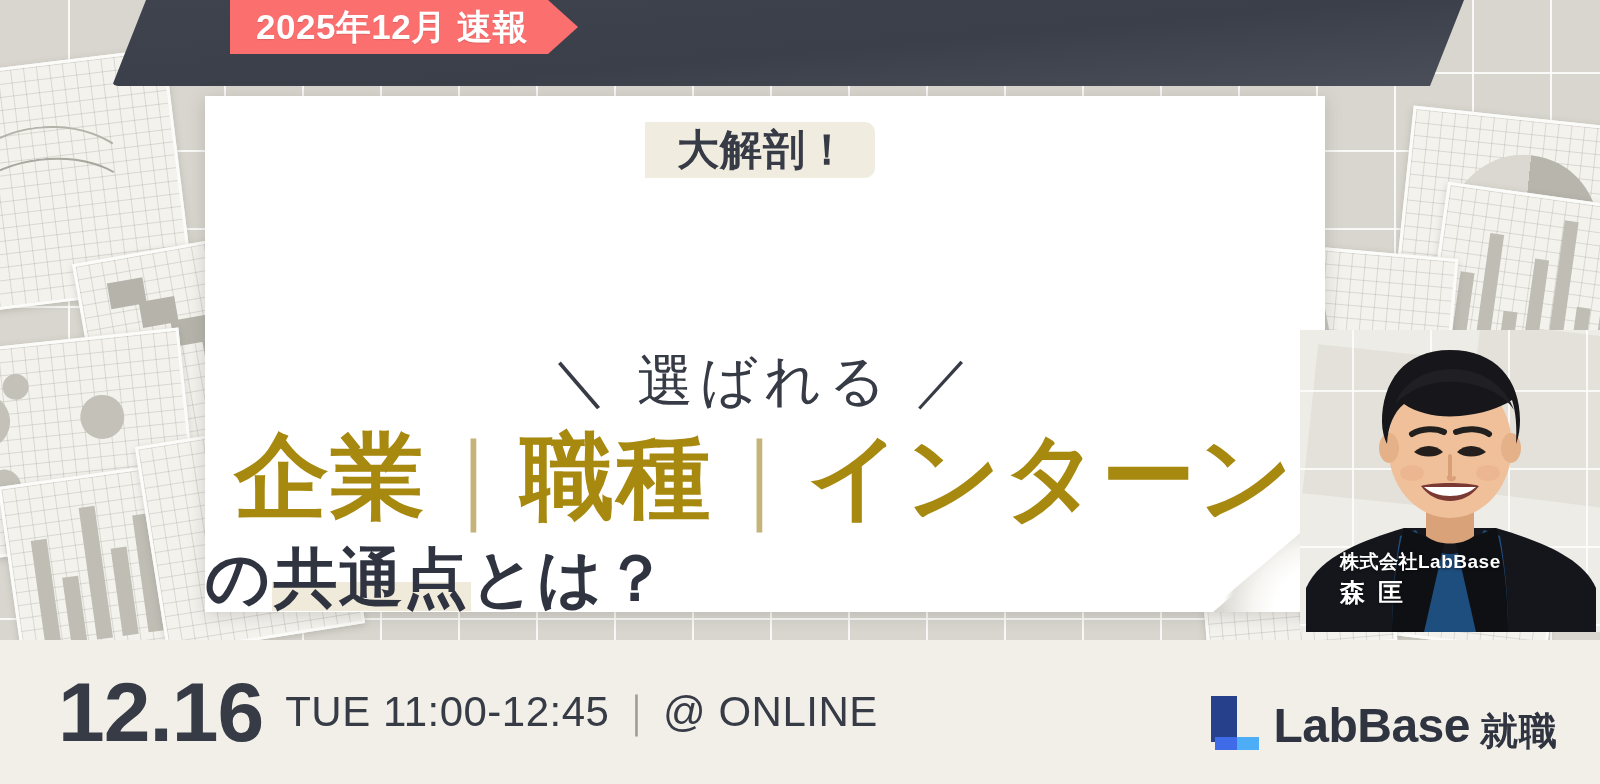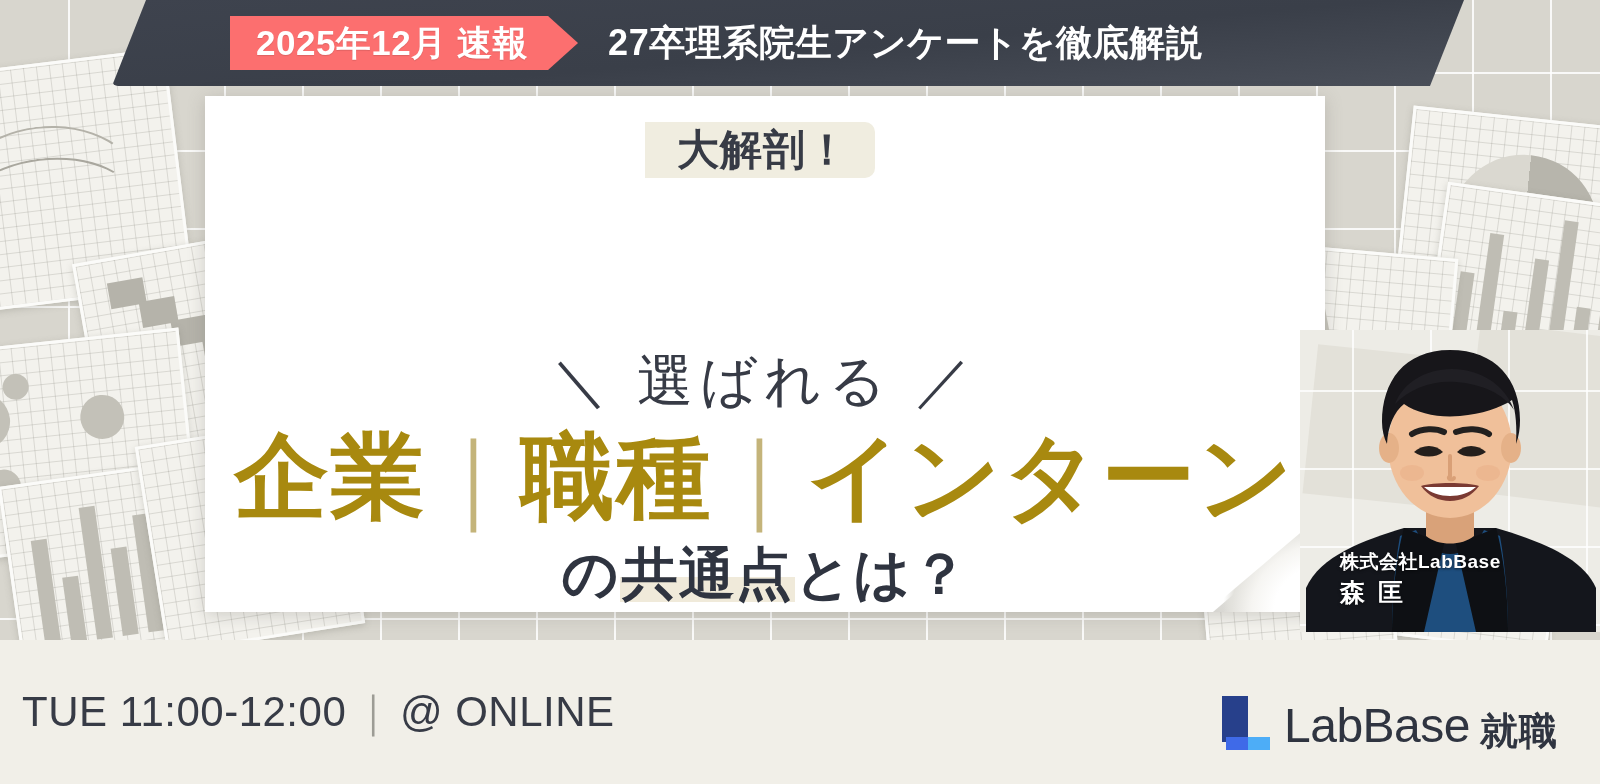--- a/index.html
+++ b/index.html
@@ -41,22 +41,23 @@
   .curve{ position:absolute; border:2px solid #B4B2A9; border-radius:50%;
           border-color:#B4B2A9 transparent transparent transparent; }
   .blob{ position:absolute; border-radius:50%; background:#C3C1B8; }
   .stair{ position:absolute; background:#B5B3AA; }
 
   
   .ribbon{
     position:absolute; left:112px; top:0; width:1352px; height:86px;
     background:linear-gradient(175deg,#3E434E 0%,#3A3F49 55%,#4A4F59 100%);
     clip-path:polygon(34px 0, 1352px 0, 1318px 86px, 0 86px);
-    display:flex; align-items:center;
+    display:flex; align-items:flex-start;
     border-bottom-left-radius:6px;
+    gap:35px;
   }
   .tag{
     position:relative; margin-left:118px;
     background:#FC6F6F; height:54px; display:flex; align-items:center;
     padding:0 18px 0 26px;
     clip-path:polygon(0 0, calc(100% - 30px) 0, 100% 50%, calc(100% - 30px) 100%, 0 100%);
     padding-right:50px;
   }
   .tag-text{ color:#fff; font-size:35px; font-weight:700; letter-spacing:.5px; white-space:nowrap;
              text-shadow:0 1px 1px rgba(0,0,0,.12); }
@@ -107,22 +108,22 @@
     position:absolute; top:248px; left:0; width:100%; text-align:center;
     color:#373B46; font-size:56px; font-weight:500; letter-spacing:7px;
   }
   .headline1{
     position:absolute; top:330px; left:0; width:100%; text-align:center;
     color:#A8890F; font-size:94px; font-weight:800; letter-spacing:2px; line-height:1.08;
     white-space:nowrap;
   }
   .headline1 .sep{ color:#C4B47A; font-weight:400; }
   .headline2{
-    position:absolute; top:447px; left:0; width:100%; text-align:center;
-    color:#2F3440; font-size:56px; font-weight:800; letter-spacing:1px; line-height:1.1;
+    position:absolute; top:447px; left:0; width:100%; text-align:left;
+    color:#2F3440; font-size:64px; font-weight:800; letter-spacing:1px; line-height:1.1;
     white-space:nowrap;
   }
   .hl{
     background:linear-gradient(transparent 56%, #F0EADA 56%, #F0EADA 96%, transparent 96%);
     padding:0 2px;
   }
 
   
   .photo{
     position:absolute; right:0; top:330px; width:300px; height:302px; overflow:hidden;
@@ -159,21 +160,21 @@
   .vbar{ color:#9D9C95; font-weight:300; padding:0 6px; }
   .live-badge{
     margin-left:20px; background:#373B46; color:#FFFFFF; font-size:28px; font-weight:700;
     padding:8px 16px 10px; border-radius:3px; letter-spacing:1px; white-space:nowrap;
   }
   .logo{ position:absolute; right:42px; bottom:34px; display:flex; align-items:flex-end; }
   .logo-mark{ position:relative; width:46px; height:54px; margin-right:16px; }
   .lm-tall{ position:absolute; left:0; top:0; width:26px; height:46px; background:#27408B; }
   .lm-sq{ position:absolute; left:4px; bottom:0; width:22px; height:13px; background:#3F6AE8; }
   .lm-wide{ position:absolute; left:26px; bottom:0; width:22px; height:13px; background:#4DADF7; }
-  .logo-text{ color:#2F3440; font-size:48px; font-weight:400; letter-spacing:-.5px; line-height:1; }
+  .logo-text{ color:#2F3440; font-size:48px; font-weight:700; letter-spacing:-.5px; line-height:1; }
   .logo-suffix{ color:#2F3440; font-size:38px; font-weight:700; margin-left:10px; letter-spacing:1px; line-height:1; }
 </style>
 </head>
 <body>
 
 <div class="banner">
 
   <div class="bg">
     <div class="bg-grid"></div>
 
@@ -251,21 +252,20 @@
       <div class="blob" style="left:30px; top:40px; width:14px; height:14px;"></div>
       <div class="blob" style="left:70px; top:76px; width:14px; height:14px;"></div>
       <div class="blob" style="left:112px; top:54px; width:14px; height:14px;"></div>
     </div>
   </div>
 
   <div class="ribbon">
     <div class="tag">
       <span class="tag-text">2025年12月 速報</span>
     </div>
-    <span class="ribbon-title">27卒理系院生アンケートを徹底解説</span>
   </div>
 
   <div class="card">
 
     <div class="bubble-row">
       <div class="bubble-wrap">
         <div class="cream-box" style="order:2;font-family:Liberation Mono, monospace;">
           <span class="cream-text">大解剖！</span>
         </div>
       </div>
@@ -326,22 +326,23 @@
       <ellipse cx="188" cy="143" rx="12" ry="8" fill="#E9AE88" opacity=".55"></ellipse>
     </svg>
 
     <div class="speaker-meta">
       <div class="speaker-company">株式会社LabBase</div>
       <div class="speaker-name">森 匡</div>
     </div>
   </div>
 
   <div class="footer">
+    <span class="date-big">12.16</span>
     <span class="date-rest">
-      <span>TUE 11:00-12:00</span><span class="vbar">｜</span><span>@ ONLINE</span>
+      <span>TUE 11:00-12:45</span><span class="vbar">｜</span><span>@ ONLINE</span>
     </span>
 
     <div class="logo">
       <span class="logo-mark">
         <span class="lm-tall"></span>
         <span class="lm-sq"></span>
         <span class="lm-wide"></span>
       </span>
       <span class="logo-text">LabBase</span>
       <span class="logo-suffix">就職</span>

